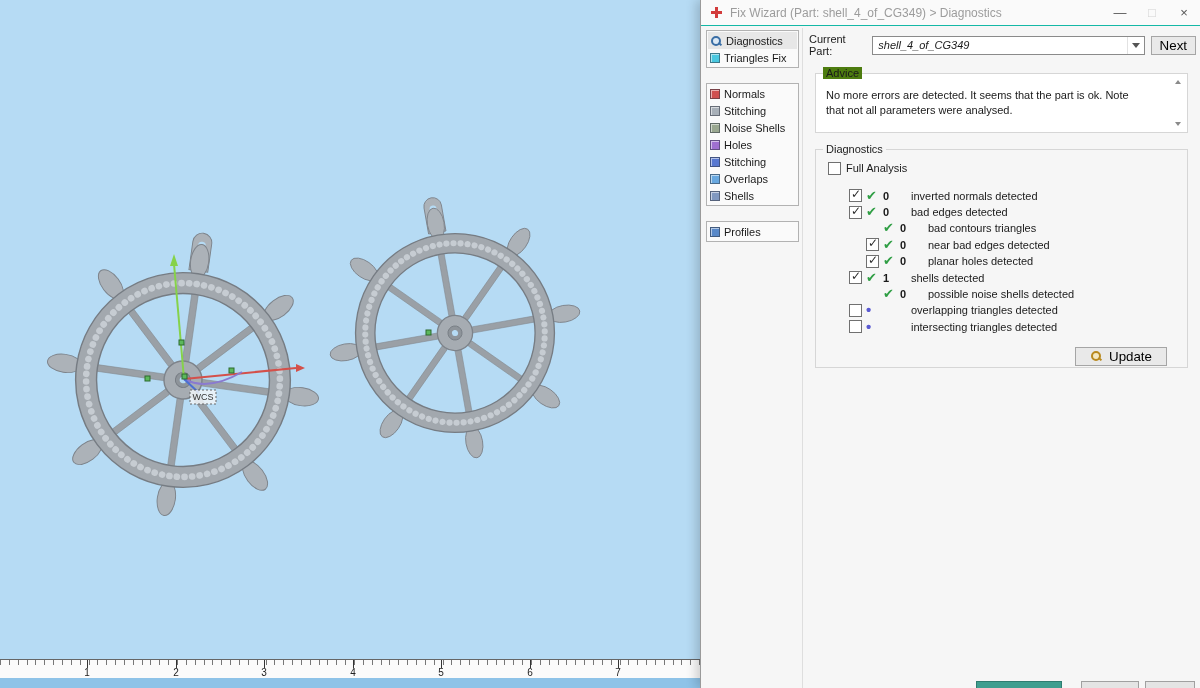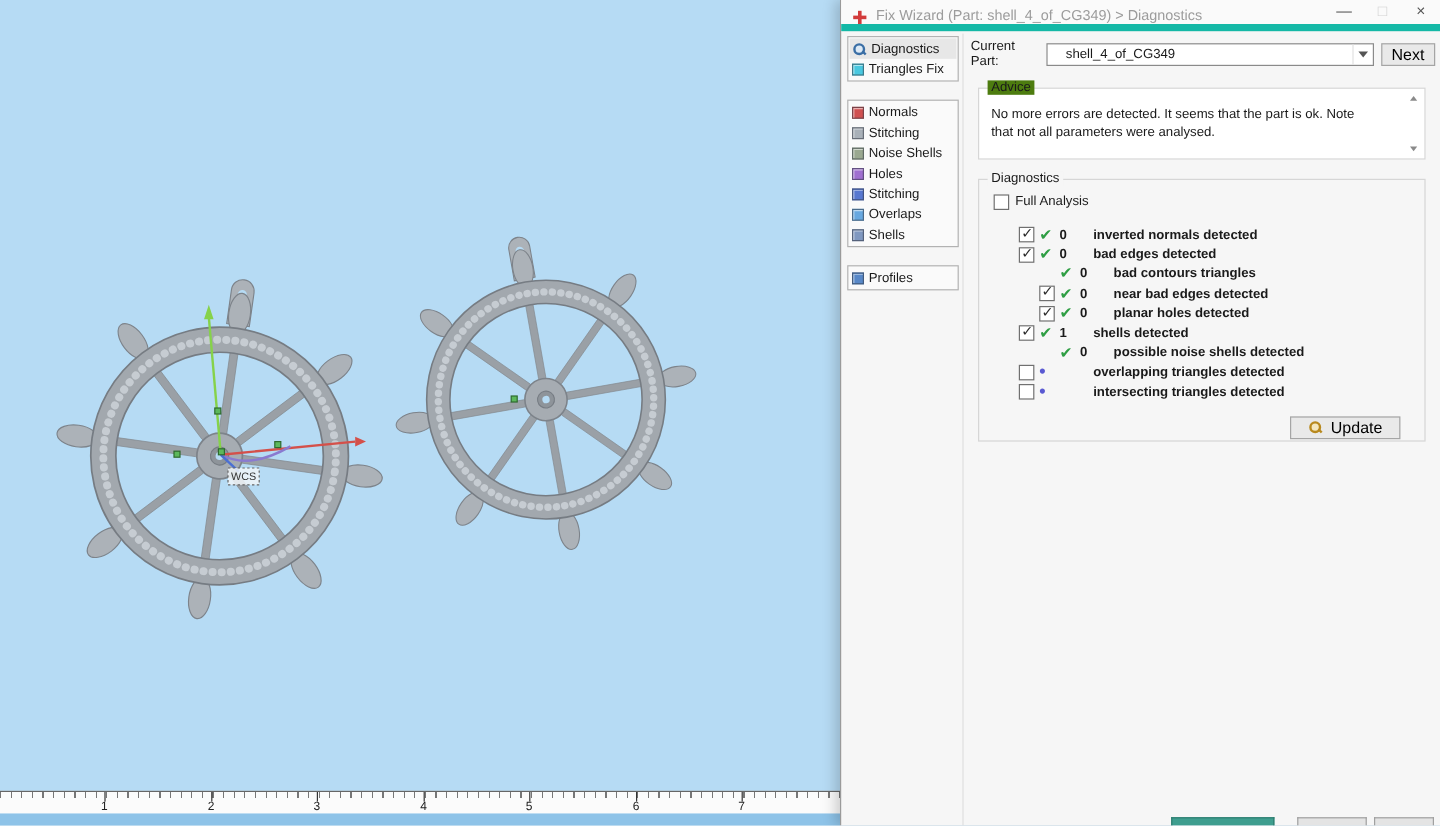--- a/index.html
+++ b/index.html
@@ -23,21 +23,21 @@
   .rtick { position: absolute; top: 0; width: 1px; height: 8px; background: #333; }
   .rnum { position: absolute; top: 7px; transform: translateX(-50%); font-size: 10px; color: #222; }
   .scrollstrip { position: absolute; left: 0; bottom: 0; width: 700px; height: 10px; background: #8ec3e8; }
 
   
   .dialog {
     position: absolute; left: 700px; top: 0; width: 500px; height: 688px;
     background: #f6f6f6; border-left: 1px solid #9a9a9a; box-shadow: -4px 0 10px rgba(0,0,0,.18);
   }
   .titlebar { position: absolute; left: 0; top: 0; right: 0; height: 26px; background: #fafafa;
-    display: flex; align-items: flex-end; padding: 0 0 0 10px; border-bottom: 6px solid #14b8a6; }
+    display: flex; align-items: center; padding: 0 0 0 10px; border-bottom: 1px solid #14b8a6; }
   .cross { width: 11px; height: 11px; flex: 0 0 auto;
     background: linear-gradient(#d23b3b,#d23b3b) center/11px 3px no-repeat,
                 linear-gradient(#d23b3b,#d23b3b) center/3px 11px no-repeat; }
   .title { color: #9c9c9c; font-size: 12px; margin-left: 8px; flex: 1; white-space: nowrap; overflow: hidden; }
   .winbtn { width: 32px; height: 24px; display: flex; align-items: center; justify-content: center;
     color: #555; font-size: 13px; cursor: default; }
   .winbtn.max { color: #d2d2d2; }
 
   
   .sidebar { position: absolute; left: 5px; top: 30px; width: 93px; }
@@ -58,21 +58,21 @@
     background: #3a6ea5; transform: rotate(45deg); }
   .mag.amber::before { border-color: #b8891e; background: #f4e7c0; }
   .mag.amber::after { background: #b8891e; }
   .vdivider { position: absolute; left: 101px; top: 28px; bottom: 0; width: 1px; background: #dedede; }
 
   
   .main { position: absolute; left: 104px; top: 28px; right: 4px; }
   .partrow { display: flex; align-items: center; gap: 6px; margin: 5px 0 0 4px; }
   .partlabel { width: 60px; }
   .combo { width: 284px; height: 19px; background: #fff; border: 1px solid #8a8a8a;
-    display: flex; align-items: center; padding: 0 20px 0 15px; position: relative; }
+    display: flex; align-items: center; padding: 0 20px 0 5px; position: relative; font-style: italic; }
   .combo .arrowbox { position: absolute; right: 0; top: 0; width: 17px; height: 100%;
     display: flex; align-items: center; justify-content: center; border-left: 1px solid #e2e2e2; }
   .tri-down { width: 0; height: 0; border-left: 4px solid transparent; border-right: 4px solid transparent;
     border-top: 5px solid #555; }
   .tri-up-s { width: 0; height: 0; border-left: 3px solid transparent; border-right: 3px solid transparent;
     border-bottom: 4px solid #8a8a8a; }
   .tri-down-s { width: 0; height: 0; border-left: 3px solid transparent; border-right: 3px solid transparent;
     border-top: 4px solid #8a8a8a; }
   .btn { background: #e9e9e9; border: 1px solid #a5a5a5; height: 19px; padding: 0 8px;
     display: inline-flex; align-items: center; justify-content: center; cursor: default; }
@@ -92,21 +92,21 @@
   .checkbox.checked::after { content: "✓"; position: absolute; left: 1px; top: -3px; font-size: 12px;
     font-weight: bold; color: #2b2b2b; }
   .cbghost { width: 13px; height: 13px; flex: 0 0 auto; }
   .diagrow { display: flex; align-items: center; height: 16px; margin-bottom: 0.4px; }
   .diagrow.ind0 { padding-left: 25px; }
   .diagrow.ind1 { padding-left: 42px; }
   .diagrow .checkbox, .diagrow .cbghost { margin-right: 4px; }
   .stat { width: 17px; font-weight: bold; font-size: 13px; color: #2f9e44; line-height: 12px; flex: 0 0 auto; }
   .stat.dot { color: #5a5ad2; font-size: 15px; }
   .cnt { width: 16px; font-weight: bold; flex: 0 0 auto; }
-  .dlabel { margin-left: 12px; font-weight: bold; }
+  .dlabel { margin-left: 12px; }
   .updrow { display: flex; justify-content: flex-end; margin: 12px 12px 0 0; }
   .btn.update { width: 92px; gap: 7px; }
 
   .pbtn { position: absolute; bottom: 0; height: 7px; border: 1px solid #a0a0a0; border-bottom: none; }
   .pbtn.green { left: 275px; width: 86px; background: #3f9e8f; border-color: #2e7d70; }
   .pbtn.g1 { left: 380px; width: 58px; background: #e4e4e4; }
   .pbtn.g2 { left: 444px; width: 50px; background: #e4e4e4; }
 </style>
 </head>
 <body>

